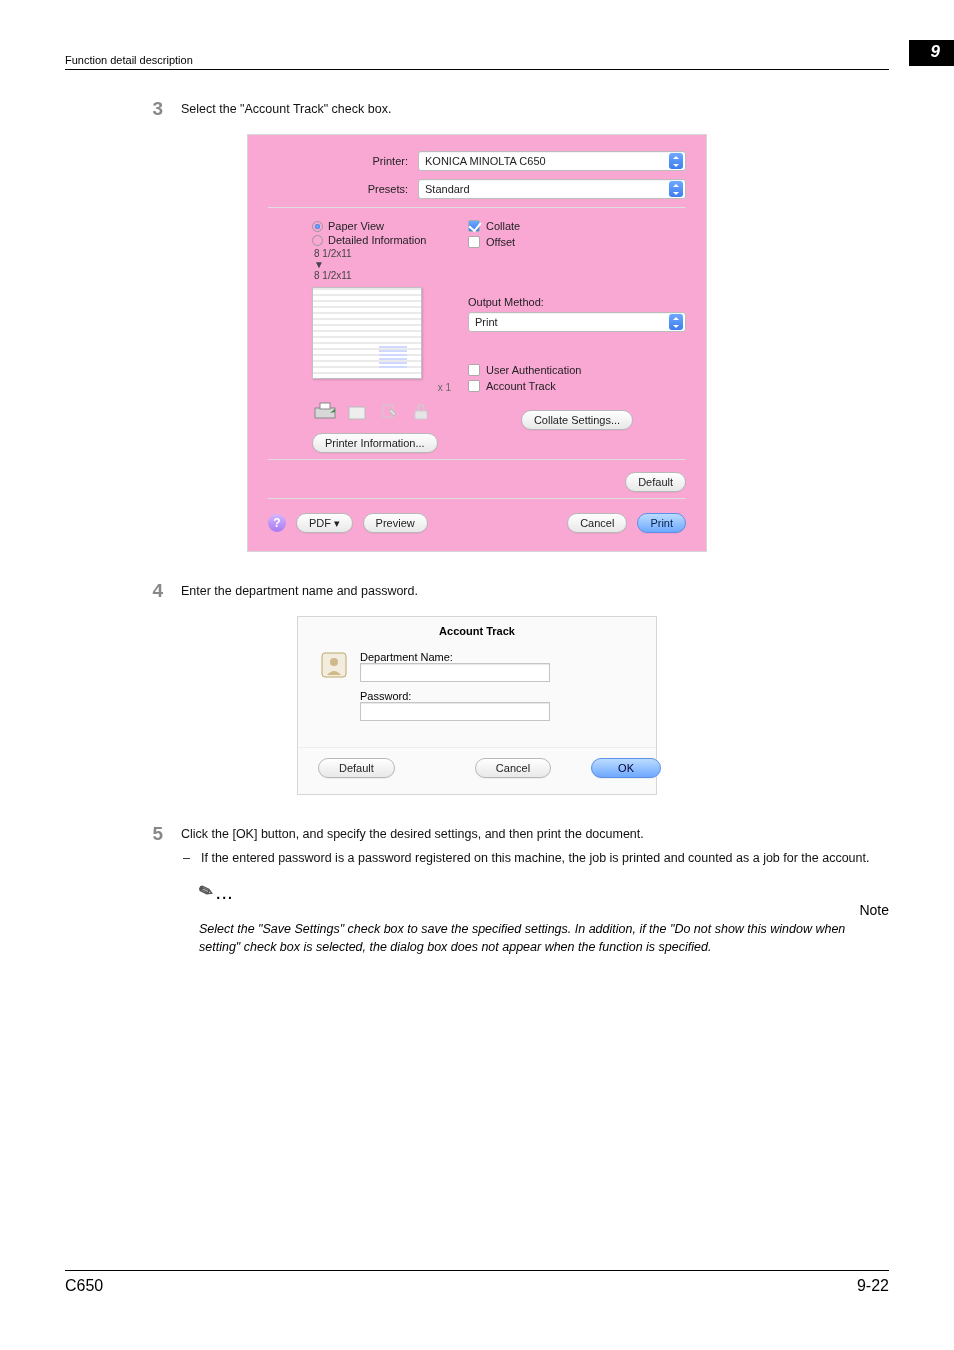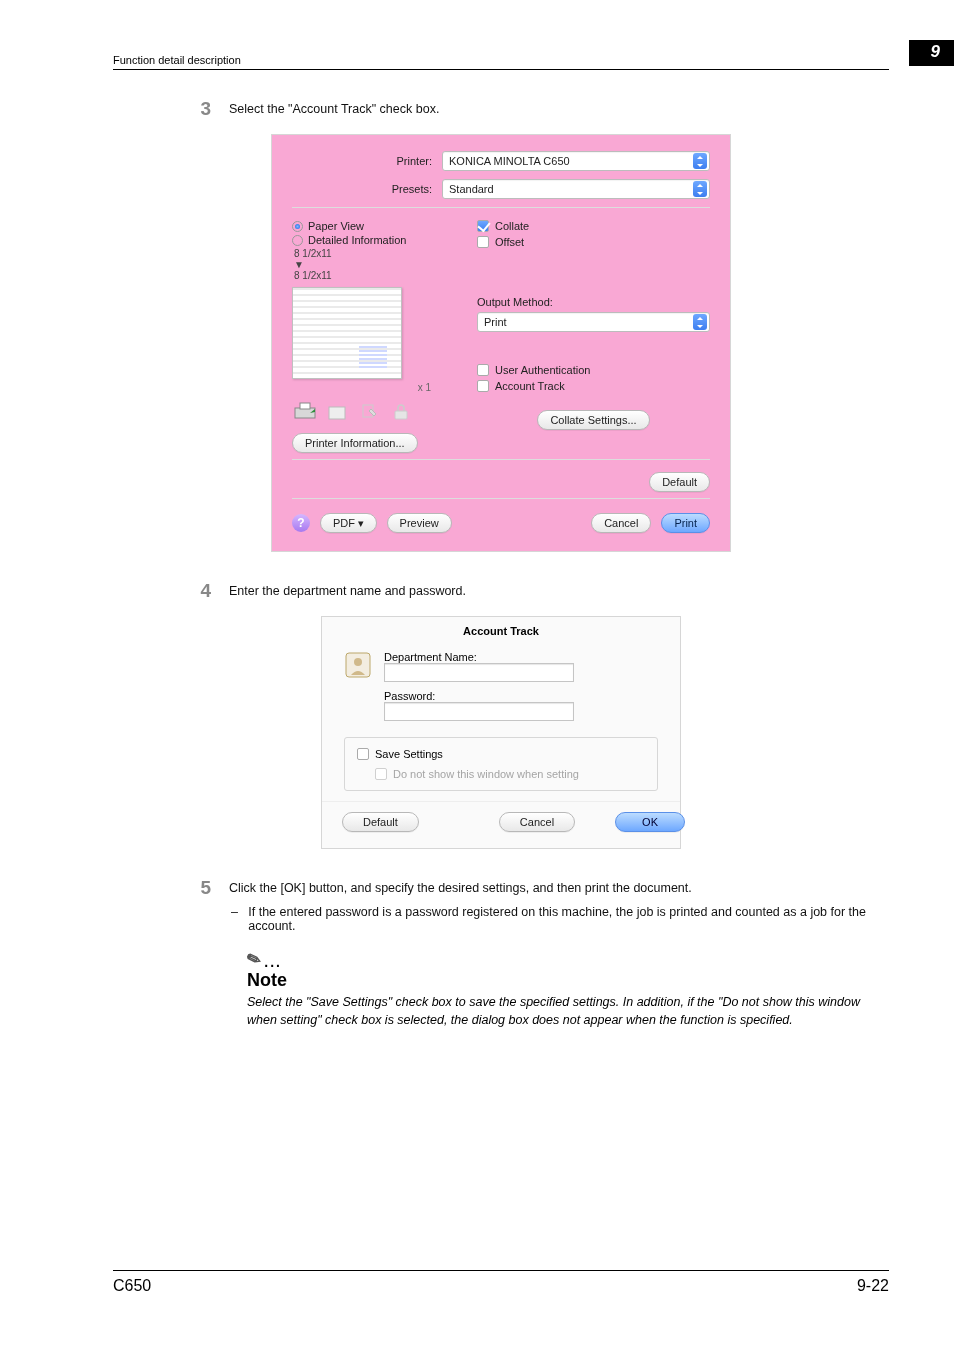--- a/index.html
+++ b/index.html
@@ -38,21 +38,21 @@
     border-radius:3px; margin-right:-4px; position:relative;
   }
   .mac-select .sel-arrows::before, .mac-select .sel-arrows::after {
     content:""; position:absolute; left:3.5px; border-left:3.5px solid transparent; border-right:3.5px solid transparent;
   }
   .mac-select .sel-arrows::before { top:2.5px; border-bottom:3.5px solid #fff; }
   .mac-select .sel-arrows::after  { bottom:2.5px; border-top:3.5px solid #fff; }
 
   .dlg1 hr { border:none; border-top:1px solid #ddd; margin:6px 0 12px 0; }
 
-  .cols { display:flex; gap:40px; }
+  .cols { display:flex; gap:11px;margin-left:44px; }
   .col-left { width:145px; }
   .radio { display:flex; align-items:center; gap:5px; margin-bottom:2px; }
   .radio .dot { width:11px; height:11px; border-radius:50%; border:1px solid #999; display:flex; align-items:center; justify-content:center; }
   .radio .dot.on::after { content:""; width:5px; height:5px; border-radius:50%; background: radial-gradient(#7fb8ff,#1a63e0); }
   .paper-size { font-size:10px; color:#444; margin-left:2px; }
   .paper-preview {
     width:110px; height:92px; margin-top:6px; border:1px solid #c0c0c0;
     background: repeating-linear-gradient(#eaeaea, #eaeaea 2px, transparent 2px, transparent 6px);
     background-color:#fff; position:relative; box-shadow: 1px 1px 2px rgba(0,0,0,0.15);
   }
@@ -93,21 +93,21 @@
   .dlg2 .btns { display:flex; gap:40px; padding:10px 20px 16px 20px; border-top:1px solid #eee;}
   .dlg2 .btns .mac-btn { flex:0 0 auto; padding:0 20px; }
 
   .note-block { margin-left:134px; margin-top:16px; }
   .note-head { display:flex; align-items:flex-end; gap:3px; font-weight:bold; font-size:12.5px; }
   .note-head .pen { font-size:17px; color:#555; transform:rotate(-20deg); }
   .note-head .dots { letter-spacing:2px; font-size:14px; }
   .note-body { font-style:italic; font-size:12.5px; margin-top:3px; line-height:1.4; max-width:690px;}
 
   .footer { border-top:0.5px solid #000; margin-top:auto; display:flex; padding-top:6px; font-size:16px;}
-  .page-wrap { display:flex; flex-direction:column; min-height:1290px;padding-left:48px;}
+  .page-wrap { display:flex; flex-direction:column; min-height:1290px;}
 </style>
 </head>
 <body>
 
 <div class="page-wrap">
 <div class="page">
 
   <div class="header">
     <div class="header-title">Function detail description</div>
     <div class="header-badge">9</div>
@@ -247,30 +247,20 @@
                 <path d="M7 24 q7 -8 14 0" fill="#d0b98a"></path>
               </svg>
         </div>
         <div>
           <div>Department Name:</div>
           <div class="text-input"></div>
           <div style="margin-top:8px;">Password:</div>
           <div class="text-input"></div>
         </div>
       </div>
-      <div class="groupbox">
-        <div class="chk">
-          <span class="box"></span>
-          <span>Save Settings</span>
-        </div>
-        <div class="chk muted" style="margin:8px 0 0 18px;">
-          <span class="box"></span>
-          <span>Do not show this window when setting</span>
-        </div>
-      </div>
     </div>
     <div class="btns">
       <span class="mac-btn">Default</span>
       <span style="flex:1;"></span>
       <span class="mac-btn">Cancel</span>
       <span class="mac-btn primary" style="padding:0 26px;">OK</span>
     </div>
   </div>
 
   <div class="step-row">
@@ -282,21 +272,21 @@
         <span>If the entered password is a password registered on this machine, the job is printed and counted as a job for the account.</span>
       </div>
     </div>
   </div>
 
   <div class="note-block">
     <div class="note-head">
       <span class="pen">✎</span>
       <span class="dots">...</span>
     </div>
-    <div style="font-weight:bold; font-size:18px;">Note</div>
+    <div style="font-weight:normal; font-size:14px;text-align:right;">Note</div>
     <div class="note-body">Select the "Save Settings" check box to save the specified settings. In addition, if the "Do not show this window when setting" check box is selected, the dialog box does not appear when the function is specified.</div>
   </div>
 
 </div>
 
 <div class="footer" style="margin:0 65px;">
   <span>C650</span>
   <span style="flex:1;"></span>
   <span>9-22</span>
 </div>

